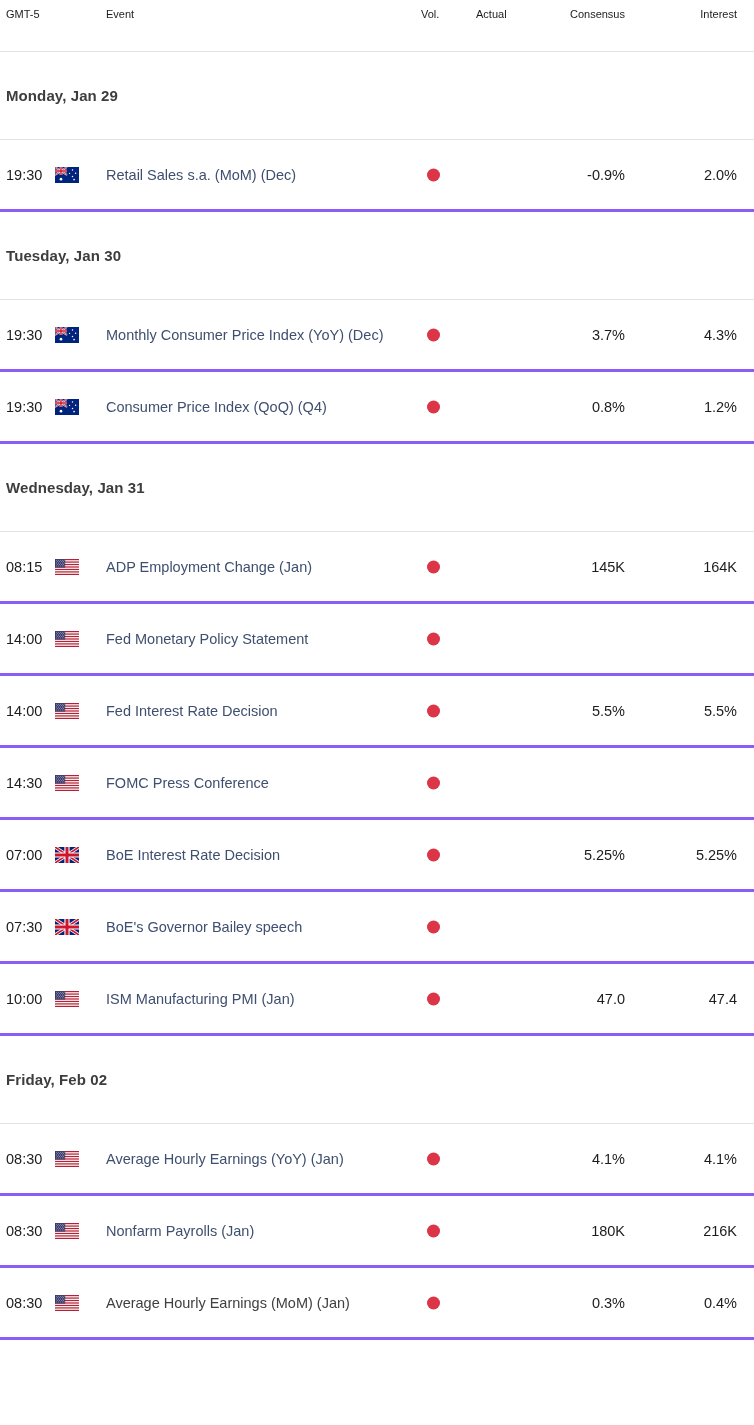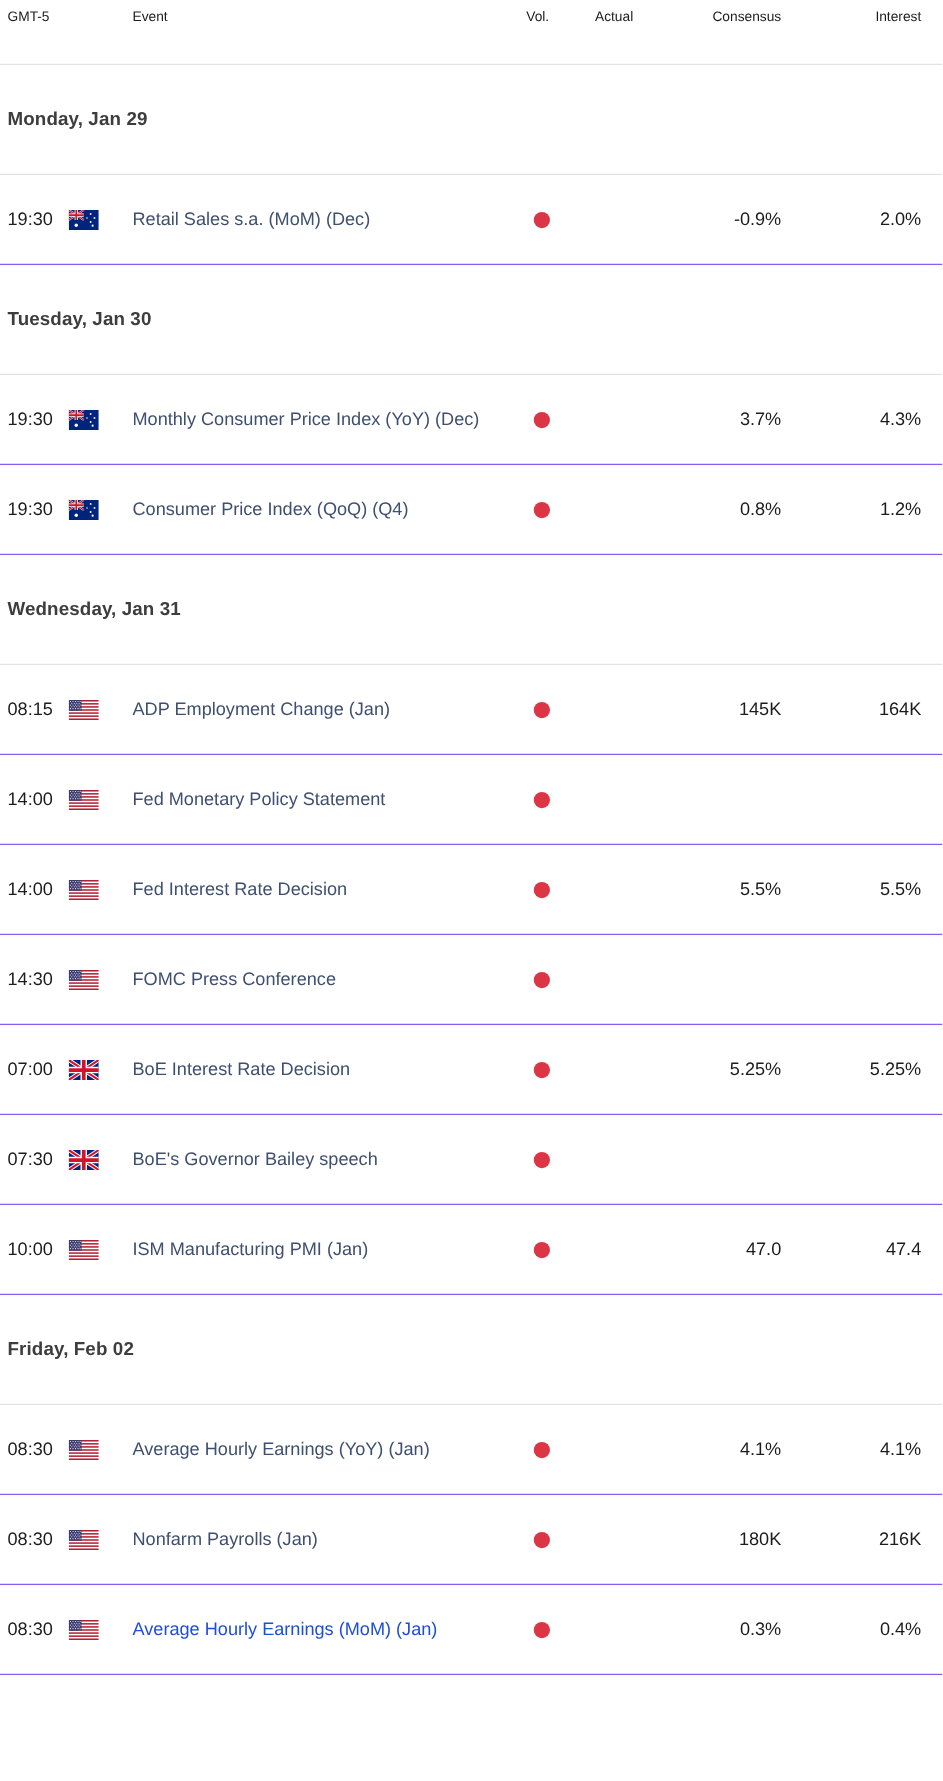--- a/index.html
+++ b/index.html
@@ -43,21 +43,21 @@
     font-size: 15px;
     font-weight: bold;
     color: #3d3d3d;
     letter-spacing: .1px;
   }
 
   
   .row {
     height: 72px;
     position: relative;
-    border-bottom: 1px solid #8b5cf6;
+    border-bottom: 3px solid #8b5cf6;
   }
   .cell {
     position: absolute;
     top: 50%;
     transform: translateY(-50%);
     font-size: 14.5px;
     white-space: nowrap;
   }
   .c-time  { left: 6px;  color: #1c1c1c; }
   .c-flag  { left: 55px; }
@@ -655,21 +655,21 @@
                 <circle cx="8.3" cy="5.4" r="0.42"></circle>
       <circle cx="1.4" cy="6.9" r="0.42"></circle>
                 <circle cx="3.4" cy="6.9" r="0.42"></circle>
       <circle cx="5.4" cy="6.9" r="0.42"></circle>
                 <circle cx="7.4" cy="6.9" r="0.42"></circle>
       <circle cx="9.1" cy="6.9" r="0.42"></circle>
     </g>
   </svg>
           </span>
         </div>
-        <a class="cell c-event" style="text-decoration: none; color: #1d4ed8;">Average Hourly Earnings (MoM) (Jan)</a>
+        <a class="cell c-event" style="text-decoration: none; color: #404040;">Average Hourly Earnings (MoM) (Jan)</a>
         <div class="cell c-vol">
           <span class="vol-dot" style="background: rgb(220, 53, 69);"></span>
         </div>
         <div class="cell c-actual"></div>
         <div class="cell c-cons">0.3%</div>
         <div class="cell c-prev">0.4%</div>
       </div>
     </div>
 
 </div>

